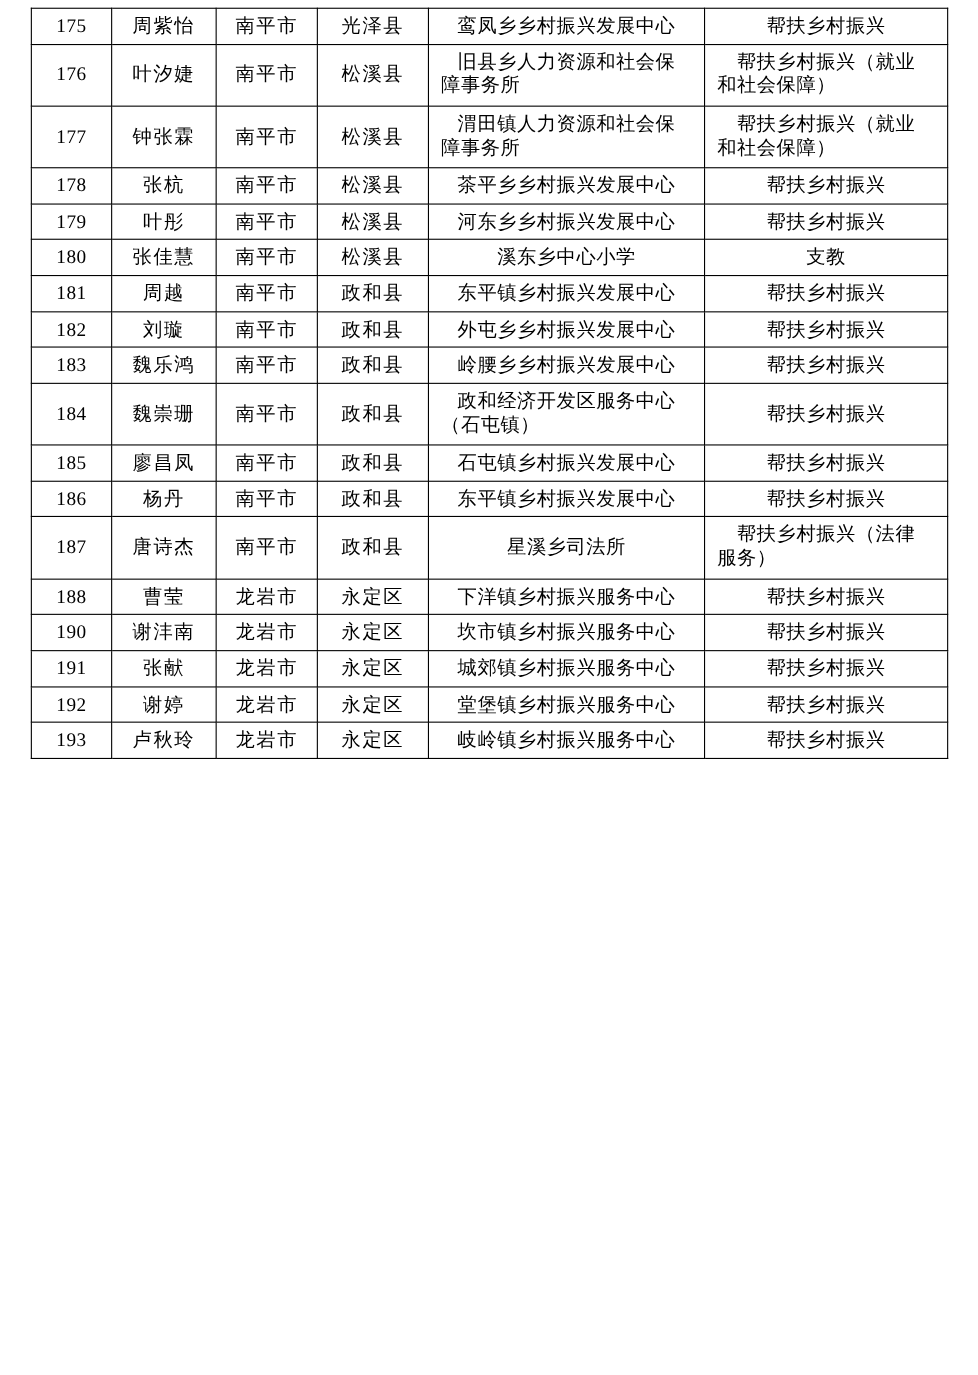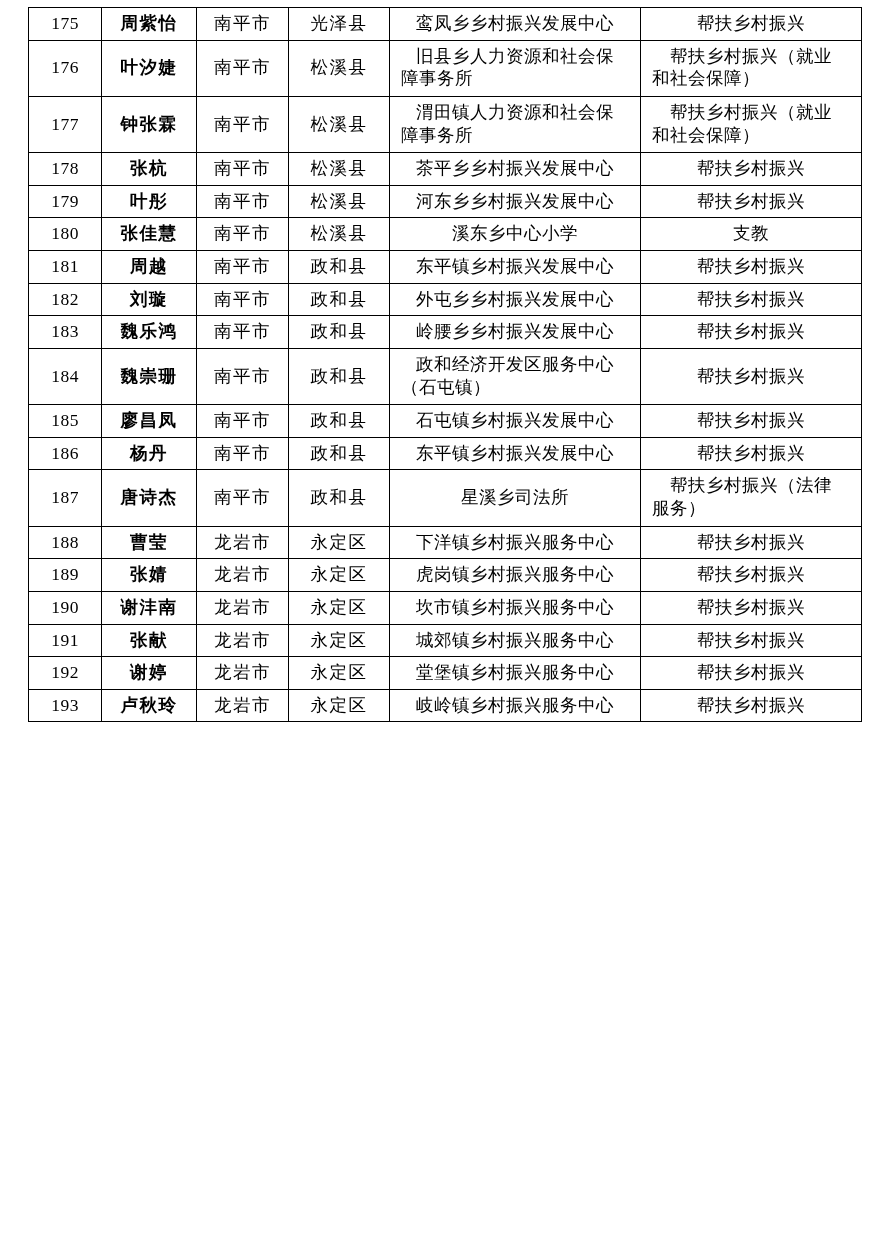--- a/index.html
+++ b/index.html
@@ -35,21 +35,21 @@
     padding: 4px 3px;
   }
   col.c-index { width: 73px; }
   col.c-name  { width: 95px; }
   col.c-city  { width: 92px; }
   col.c-county{ width: 101px; }
   col.c-unit  { width: 251px; }
   col.c-type  { width: 221px; }
 
   td.index { font-size: 17px; letter-spacing: 0.5px; }
-  td.name  { letter-spacing: 1.5px; font-weight: bold; }
+  td.name  { letter-spacing: 1.5px; }
   td.city  { letter-spacing: 1.5px; margin-left: 10px; }
   td.county{ letter-spacing: 1.5px; }
   td.unit  { letter-spacing: 0.5px; }
   td.type  { letter-spacing: 0.5px; }
 
   td.wrap2 {
     text-align: center;
   }
   .ln {
     display: block;
@@ -242,32 +242,20 @@
           <td class="city">龙岩市</td>
           <td class="county">永定区</td>
           <td class="unit">
             <span class="ln">下洋镇乡村振兴服务中心</span>
           </td>
           <td class="type">
             <span class="ln">帮扶乡村振兴</span>
           </td>
         </tr>
         <tr>
-          <td class="index">189</td>
-          <td class="name">张婧</td>
-          <td class="city">龙岩市</td>
-          <td class="county">永定区</td>
-          <td class="unit">
-            <span class="ln">虎岗镇乡村振兴服务中心</span>
-          </td>
-          <td class="type">
-            <span class="ln">帮扶乡村振兴</span>
-          </td>
-        </tr>
-        <tr>
           <td class="index">190</td>
           <td class="name">谢沣南</td>
           <td class="city">龙岩市</td>
           <td class="county">永定区</td>
           <td class="unit">
             <span class="ln">坎市镇乡村振兴服务中心</span>
           </td>
           <td class="type">
             <span class="ln">帮扶乡村振兴</span>
           </td>

